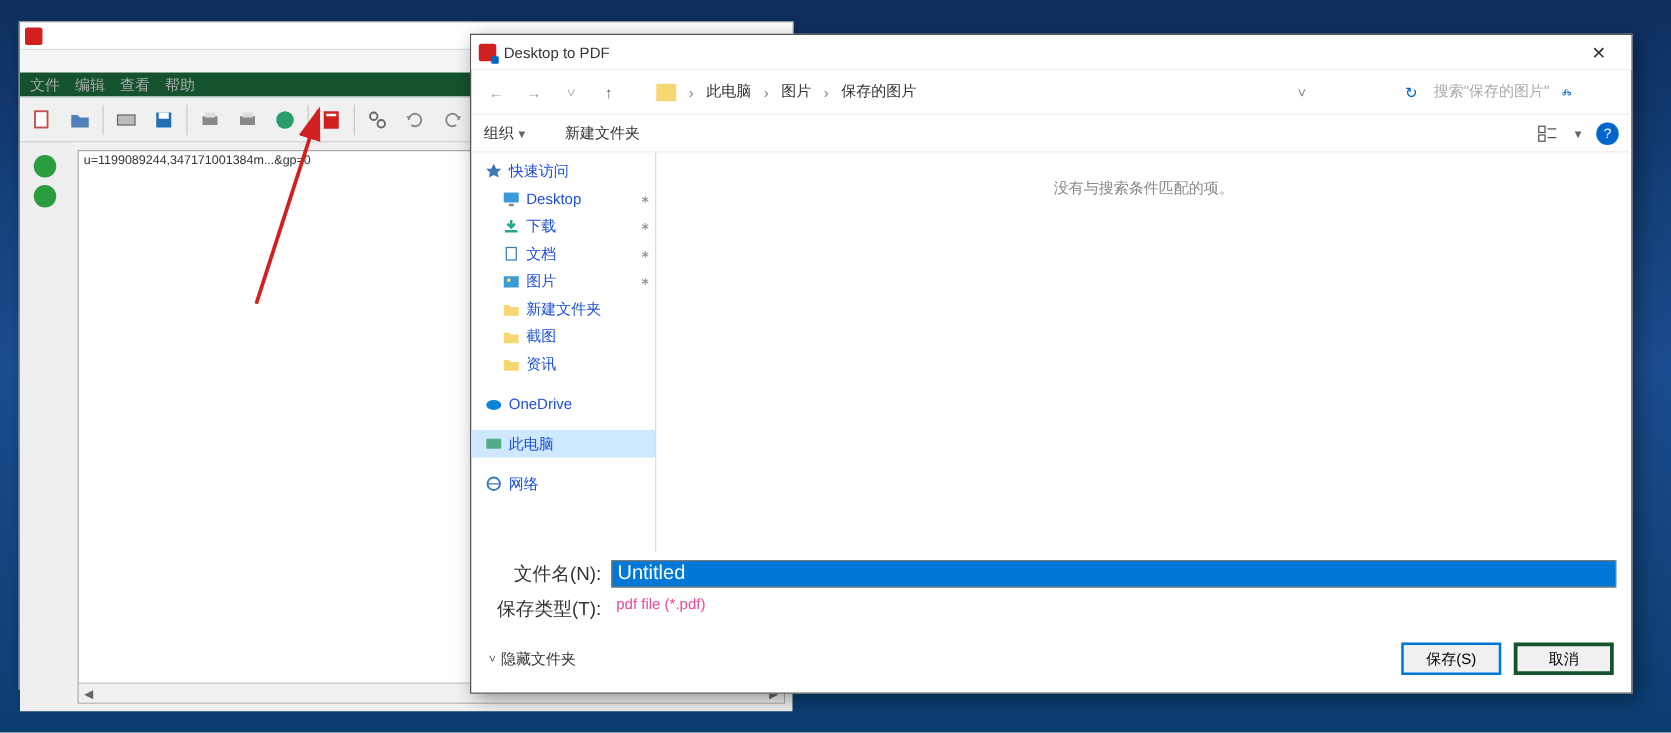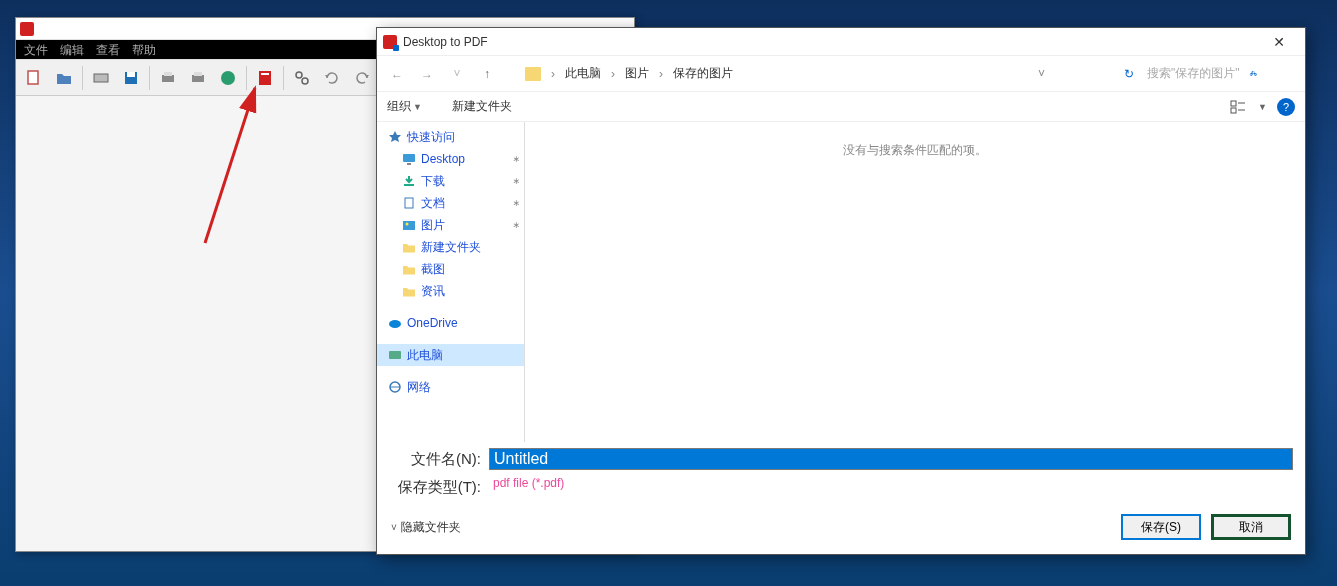--- a/index.html
+++ b/index.html
@@ -3,21 +3,21 @@
   <meta charset="utf-8">
   <style>
     * { margin: 0; padding: 0; box-sizing: border-box; font-family: "Microsoft YaHei", "Segoe UI", sans-serif; font-size: 12px; }
     body { width: 1337px; height: 586px; background: linear-gradient(180deg, #0d2f5e 0%, #1a4d8f 50%, #0a3d6f 100%); overflow: hidden; position: relative; }
     
     
     .app-window { position: absolute; left: 15px; top: 17px; width: 620px; height: 535px; background: #f5f5f5; border: 1px solid #888; box-shadow: 2px 2px 8px rgba(0,0,0,0.3); }
     .app-titlebar { height: 22px; background: #fff; display: flex; align-items: center; padding: 0 4px; border-bottom: 1px solid #e0e0e0; }
     .app-logo { width: 14px; height: 14px; background: #d02020; border-radius: 2px; margin-right: 4px; }
     .app-title { font-size: 11px; color: #999; }
-    .app-menubar { height: 20px; background: #000000; display: flex; gap: 12px; padding: 2px 8px; color: #aaa; font-size: 11px; border-bottom: 1px solid #e0e0e0; }
+    .app-menubar { height: 20px; background: #14532d; display: flex; gap: 12px; padding: 2px 8px; color: #aaa; font-size: 11px; border-bottom: 1px solid #e0e0e0; margin-top: 18px; }
     .menu-item { cursor: pointer; }
     
     .app-toolbar { height: 36px; background: #f0f0f0; display: flex; align-items: center; gap: 2px; padding: 0 4px; border-bottom: 1px solid #ccc; }
     .tb-btn { width: 28px; height: 28px; display: flex; align-items: center; justify-content: center; cursor: pointer; border-radius: 2px; }
     .tb-sep { width: 1px; height: 24px; background: #ccc; margin: 0 2px; }
     
     .app-body { display: flex; height: calc(100% - 78px); }
     .app-sidebar { width: 40px; background: #eee; display: flex; flex-direction: column; align-items: center; gap: 6px; padding-top: 10px; }
     .side-dot { width: 18px; height: 18px; background: #2a9d3f; border-radius: 50%; }
     .app-content { flex: 1; background: #f0f0f0; padding: 6px; position: relative; }
@@ -161,20 +161,36 @@
           <path d="M4 9 a5 5 0 1 1 2 4" fill="none" stroke="#888" stroke-width="1.5"></path>
           <path d="M4 9 l-2 -3 l4 0 z" fill="#888"></path>
         </svg>
       </div>
     <div class="tb-btn">
         <svg width="18" height="18" viewBox="0 0 18 18">
           <path d="M14 9 a5 5 0 1 0 -2 4" fill="none" stroke="#888" stroke-width="1.5"></path>
           <path d="M14 9 l2 -3 l-4 0 z" fill="#888"></path>
         </svg>
       </div>
+  </div>
+  <div class="app-body">
+    <div class="app-sidebar">
+      <div class="side-dot"></div>
+      <div class="side-dot"></div>
+    </div>
+    <div class="app-content">
+      <div class="thumb-frame">
+        <span class="thumb-label">u=1199089244,347171001384m...&amp;gp=0</span>
+        <div class="scrollbar-h">
+          <div class="sb-arrow">◄</div>
+          <div class="sb-track"></div>
+          <div class="sb-arrow">►</div>
+        </div>
+      </div>
+    </div>
   </div>
 </div>
 
 <svg class="arrow-annotation" width="80" height="170">
   <defs>
       <marker id="ah" markerWidth="10" markerHeight="10" refX="8" refY="3" orient="auto">
         <path d="M0,0 L0,6 L9,3 z" fill="#d02020"></path>
       </marker>
     </defs>
   <line x1="10" y1="160" x2="60" y2="5" stroke="#d02020" stroke-width="3" marker-end="url(#ah)"></line>

